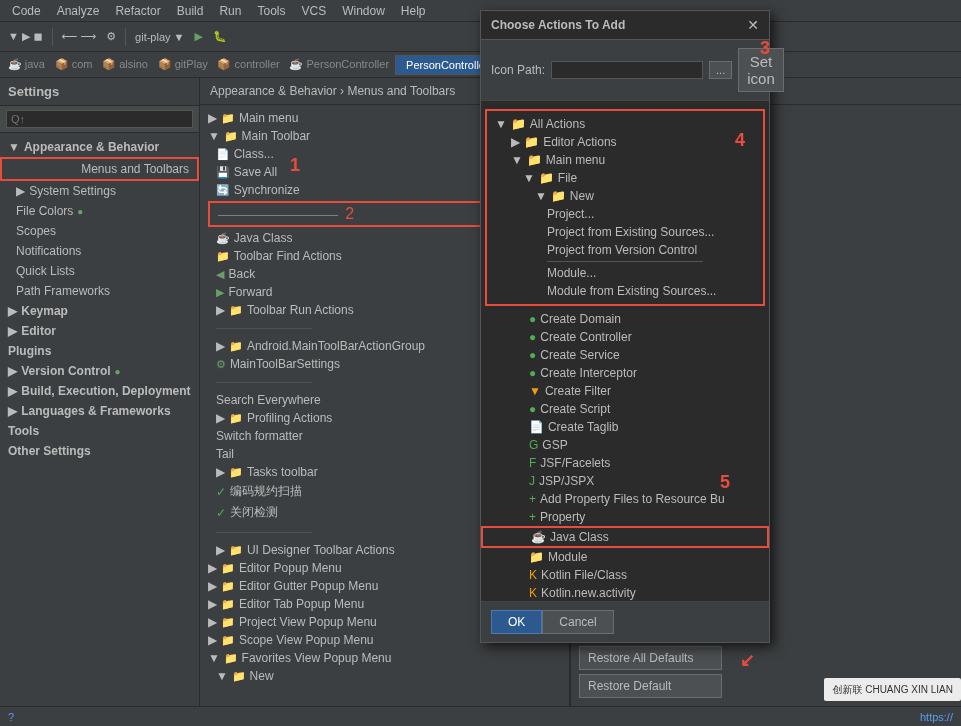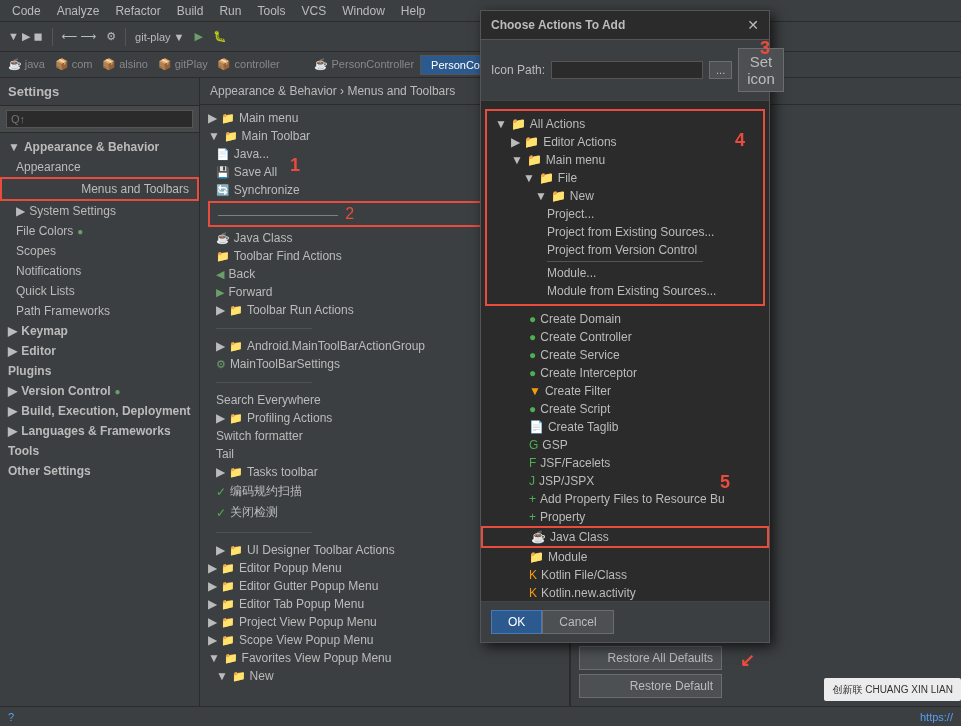--- a/index.html
+++ b/index.html
@@ -176,21 +176,21 @@
       gap: 4px;
       border-left: 1px solid #2b2b2b;
     }
     .action-btn {
       padding: 4px 8px;
       background: #4c5052;
       border: 1px solid #6c6c6c;
       color: #bbb;
       cursor: pointer;
       font-size: 12px;
-      text-align: right;
+      text-align: left;
     }
     .action-btn.highlighted { border: 1px solid #e74c3c; }
     .action-btn-spacer { height: 8px; }
 
     
     .status-bar {
       height: 20px;
       background: #3c3f41;
       border-top: 1px solid #2b2b2b;
       display: flex;
@@ -340,39 +340,36 @@
   <button class="toolbar-btn" style="color:#6a9f6a;">▶</button>
   <button class="toolbar-btn" style="color:#6a9f6a;">🐛</button>
 </div>
 
 <div class="tab-bar">
   <span style="font-size:11px; color:#888; padding: 0 4px;">☕ java</span>
   <span style="font-size:11px; color:#888; padding: 0 4px;">📦 com</span>
   <span style="font-size:11px; color:#888; padding: 0 4px;">📦 alsino</span>
   <span style="font-size:11px; color:#888; padding: 0 4px;">📦 gitPlay</span>
   <span style="font-size:11px; color:#888; padding: 0 4px;">📦 controller</span>
-  <span style="font-size:11px; color:#888; padding: 0 4px; margin-left: 25px;">☕ PersonController</span>
+  <span style="font-size:11px; color:#888; padding: 0 4px;">☕ PersonController</span>
   <div class="tab active">PersonController.java</div>
 </div>
 
 <div class="main-layout">
 
   <div class="settings-panel">
     <div class="settings-title">Settings</div>
     <div class="search-box">
       <input type="text" placeholder="Q↑" style="width: 100%; background: rgb(43, 43, 43); border: 1px solid rgb(85, 85, 85); color: rgb(187, 187, 187); padding: 2px 4px; font-size: 11px;">
     </div>
     <div class="settings-tree">
       <div class="section-header">
         <span>▼</span>
         <span>Appearance &amp; Behavior</span>
       </div>
-      <div class="tree-item indent1">
-        <span>Appearance</span>
-      </div>
       <div class="tree-item indent1 red-box" style="border:1px solid #e74c3c;">
         <span>Menus and Toolbars</span>
       </div>
       <div class="tree-item indent1">
         <span>▶</span>
         <span>System Settings</span>
       </div>
       <div class="tree-item indent1">
         <span>File Colors</span>
         <span style="color:#6a9f6a; font-size:10px;">●</span>
@@ -434,21 +431,21 @@
           <span class="folder-icon">📁</span>
           <span>Main menu</span>
         </div>
         <div class="menu-tree-item">
           <span>▼</span>
           <span class="folder-icon">📁</span>
           <span>Main Toolbar</span>
         </div>
         <div class="menu-tree-item indent1">
           <span class="action-icon">📄</span>
-          <span>Java...</span>
+          <span>Class...</span>
         </div>
         <div class="menu-tree-item indent1">
           <span class="action-icon">💾</span>
           <span>Save All</span>
         </div>
         <div class="menu-tree-item indent1">
           <span class="action-icon">🔄</span>
           <span>Synchronize</span>
         </div>
         <div class="dashed-item red-box">

